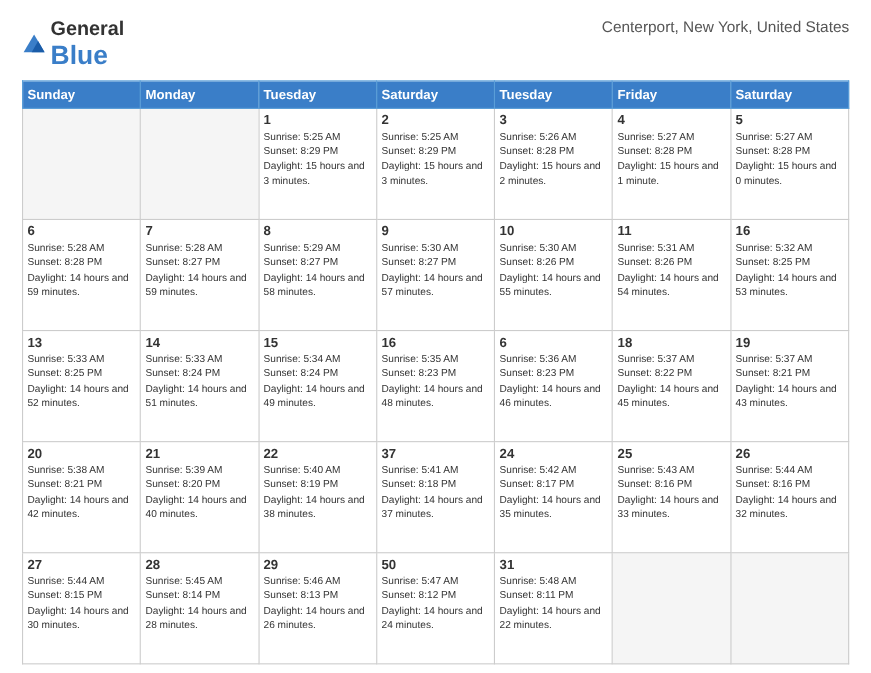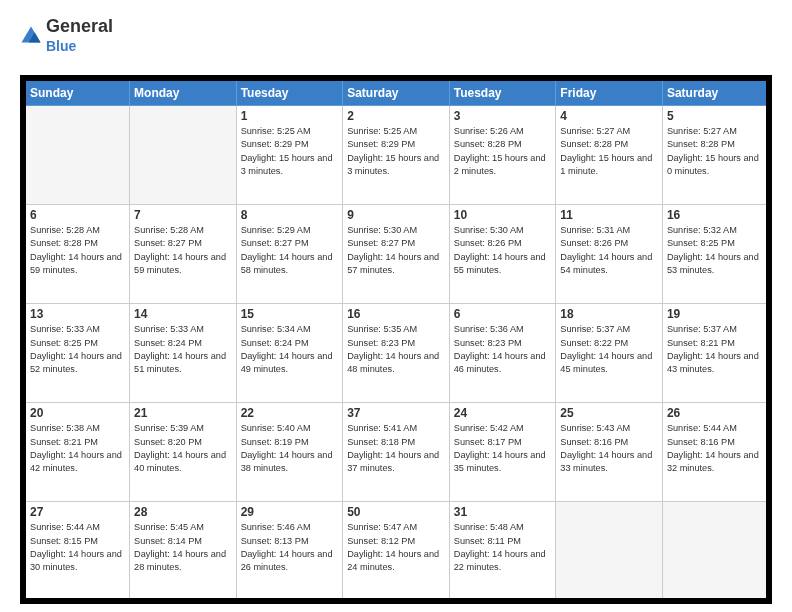--- a/index.html
+++ b/index.html
@@ -9,40 +9,39 @@
       font-family: Arial, sans-serif;
       background: #fff;
       overflow: hidden;
     }
     .page {
       width: 792px;
       height: 612px;
       padding: 16px 20px 8px 20px;
       display: flex;
       flex-direction: column;
-      gap: 12px;
     }
     .header {
       display: flex;
       justify-content: space-between;
       align-items: flex-start;
       margin-bottom: 8px;
     }
     .logo {
       display: flex;
       align-items: center;
       gap: 4px;
     }
     .logo-text-general {
       font-size: 18px;
       font-weight: bold;
       color: #333;
     }
     .logo-text-blue {
-      font-size: 14px;
+      font-size: 24px;
       font-weight: bold;
       color: #3a7ec8;
     }
     .logo-icon {
       width: 22px;
       height: 22px;
     }
     .title-block {
       text-align: right;
     }
@@ -51,21 +50,21 @@
       font-weight: bold;
       color: #333;
       line-height: 1.1;
     }
     .location {
       font-size: 14px;
       color: #555;
     }
     .calendar {
       flex: 1;
-      border: 6px solid #000000;
+      border: 1px solid #000000;
       border-collapse: collapse;
       width: 100%;
       table-layout: fixed;
     }
     .calendar th {
       background: #3a7ec8;
       color: #fff;
       font-size: 12px;
       font-weight: bold;
       padding: 5px 4px;
@@ -104,20 +103,21 @@
       <svg class="logo-icon" viewBox="0 0 30 30">
         <polygon points="15,2 28,24 2,24" fill="#3a7ec8"></polygon>
         <polygon points="20,10 28,24 12,24" fill="#1a5ca8"></polygon>
       </svg>
       <div>
         <span class="logo-text-general">General</span><br>
         <span class="logo-text-blue">Blue</span>
       </div>
     </div>
     <div class="title-block">
+      <div class="location">Centerport, New York, United States</div>
     </div>
   </div>
 
   <table class="calendar">
     <thead>
       <tr>
       <th>Sunday</th>
           <th>Monday</th>
           <th>Tuesday</th>
           <th>Saturday</th>

